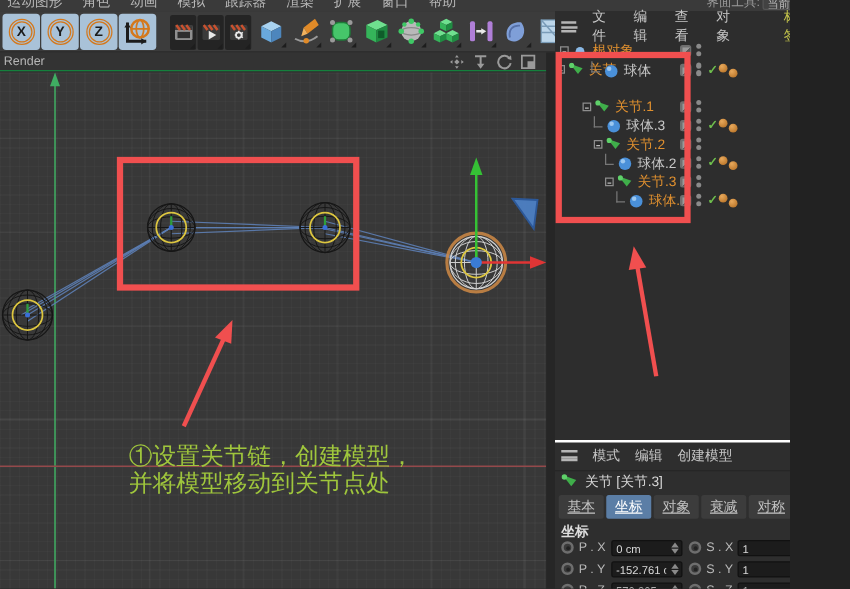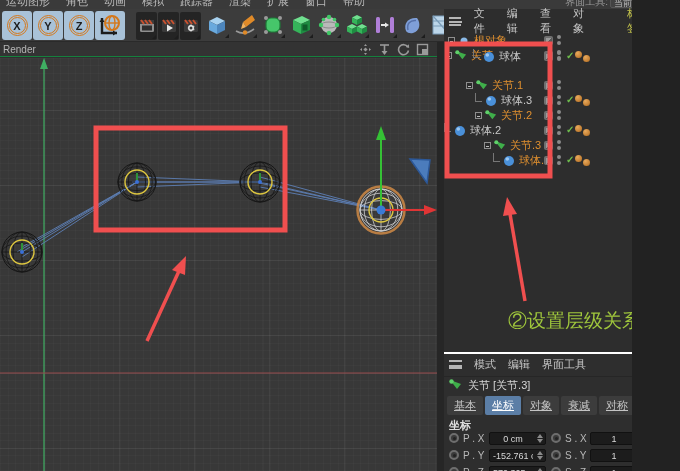--- a/index.html
+++ b/index.html
@@ -65,21 +65,21 @@
   .am-obj{position:absolute;left:5px;top:24px;display:flex;align-items:center;gap:6px;font-size:11px;color:#d5d5d5;}
   .am-tabs{position:absolute;left:3px;top:42px;display:flex;gap:2px;}
   .am-tab{font-size:11px;color:#c4c4c4;background:#3c3c3c;padding:2px 7px;border-radius:2px;text-decoration:underline;}
   .am-tab.active{background:#5b7ea6;color:#fff;}
   .am-section{position:absolute;left:5px;top:64px;font-size:11px;font-weight:bold;color:#ddd;}
   .am-row{position:absolute;left:0;width:236px;height:15px;}
   .radio{position:absolute;width:10px;height:10px;border-radius:50%;border:2px solid #6e6e6e;background:#3a3a3a;top:1px;}
   .radio:before{content:"";position:absolute;left:1.5px;top:1.5px;width:3px;height:3px;border-radius:50%;background:#222;}
   .alabel{position:absolute;top:1px;font-size:10px;color:#b8b8b8;white-space:nowrap;}
   .afield{position:absolute;top:0;width:57px;height:13px;background:#1c1c1c;border:1px solid #111;border-radius:2px;overflow:hidden;}
-  .afield input{position:absolute;left:0;top:0;width:46px;height:11px;background:transparent;border:0;color:#d8d8d8;font-size:9px;padding:0 3px;outline:none;text-align:center;}
+  .afield input{position:absolute;left:0;top:0;width:46px;height:11px;background:transparent;border:0;color:#d8d8d8;font-size:9px;padding:0 3px;outline:none;}
   .step{position:absolute;right:1px;top:0;width:9px;height:11px;}
   .step .up{position:absolute;left:2px;top:1px;border-left:3px solid transparent;border-right:3px solid transparent;border-bottom:4px solid #8a8a8a;}
   .step .dn{position:absolute;left:2px;bottom:1px;border-left:3px solid transparent;border-right:3px solid transparent;border-top:4px solid #8a8a8a;}
 
   
   .overlay{position:absolute;left:0;top:0;width:680px;height:471px;pointer-events:none;z-index:50;}
   .ann-text{position:absolute;color:#9fc63c;font-size:19px;line-height:22px;white-space:nowrap;z-index:51;pointer-events:none;}
 </style>
 </head>
 <body>
@@ -430,21 +430,21 @@
               <circle cx="2.5" cy="2.5" r="2.2" fill="#5fd06a"></circle>
             </svg>
           </span>
           <span class="olabel sel">关节.2</span>
           <span class="chip"></span>
           <span class="vdots">
             <i></i>
             <i></i>
           </span>
         </div>
-        <div class="om-row" style="top: 90px; ">
+        <div class="om-row" style="top: 90px; padding-left: 40px;">
           <span class="lconn"></span>
           <span class="oicon">
             <svg width="12" height="12" viewBox="0 0 12 12">
               <circle cx="6" cy="6" r="5" fill="#4a90d9"></circle>
               <circle cx="4.3" cy="4" r="1.8" fill="#9cc7ef"></circle>
             </svg>
           </span>
           <span class="olabel">球体.2</span>
           <span class="chip"></span>
           <span class="vdots">
@@ -489,21 +489,21 @@
           <span class="tagball b2"></span>
         </div>
       </div>
   </div>
 
   <div class="am">
     <div class="am-menu">
       <span class="hamb"></span>
       <span>模式</span>
       <span>编辑</span>
-      <span>界面工具</span>
+      <span>创建模型</span>
     </div>
     <div class="am-obj">
       <svg width="13" height="13" viewBox="0 0 13 13">
         <polygon points="1,1 12,5 8,10" fill="#3fae4a"></polygon>
           <circle cx="2.5" cy="2.5" r="2.2" fill="#5fd06a"></circle>
       </svg>
       <span>关节 [关节.3]</span>
     </div>
     <div class="am-tabs">
       <span class="am-tab">基本</span>
@@ -582,17 +582,18 @@
   </div>
 
   <svg class="overlay">
     <rect x="96" y="128" width="189" height="102" fill="none" stroke="#f04f4f" stroke-width="5"></rect>
     <rect x="447" y="44" width="103" height="132" fill="none" stroke="#f04f4f" stroke-width="5"></rect>
     <line x1="147" y1="341" x2="179" y2="271" stroke="#f04f4f" stroke-width="3.5"></line>
     <polygon points="186,256 185,275 172,270" fill="#f04f4f"></polygon>
     <line x1="525" y1="301" x2="510" y2="214" stroke="#f04f4f" stroke-width="3.5"></line>
     <polygon points="507,197 517,214 503,216" fill="#f04f4f"></polygon>
   </svg>
-  <div class="ann-text" style="left:508px;top:310px;">
-    <div>②设置层级关系</div>
+  <div class="ann-text" style="left:103px;top:355px;">
+    <div>①设置关节链，创建模型，</div>
+    <div>并将模型移动到关节点处</div>
   </div>
 
 </div>
 
 </body></html>

